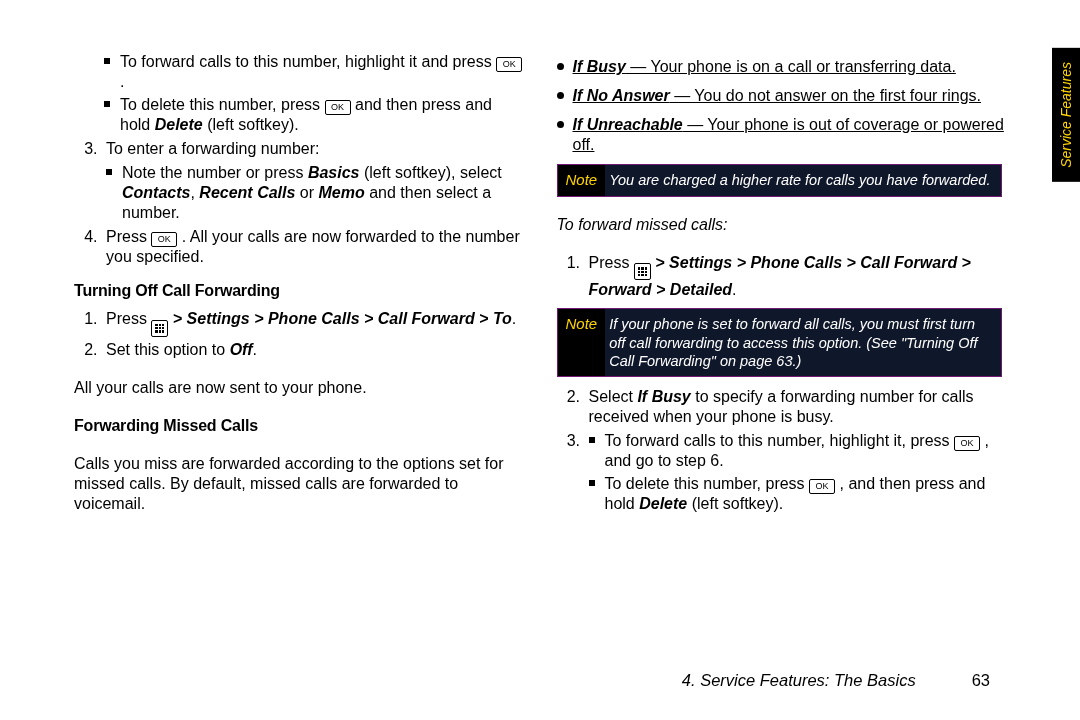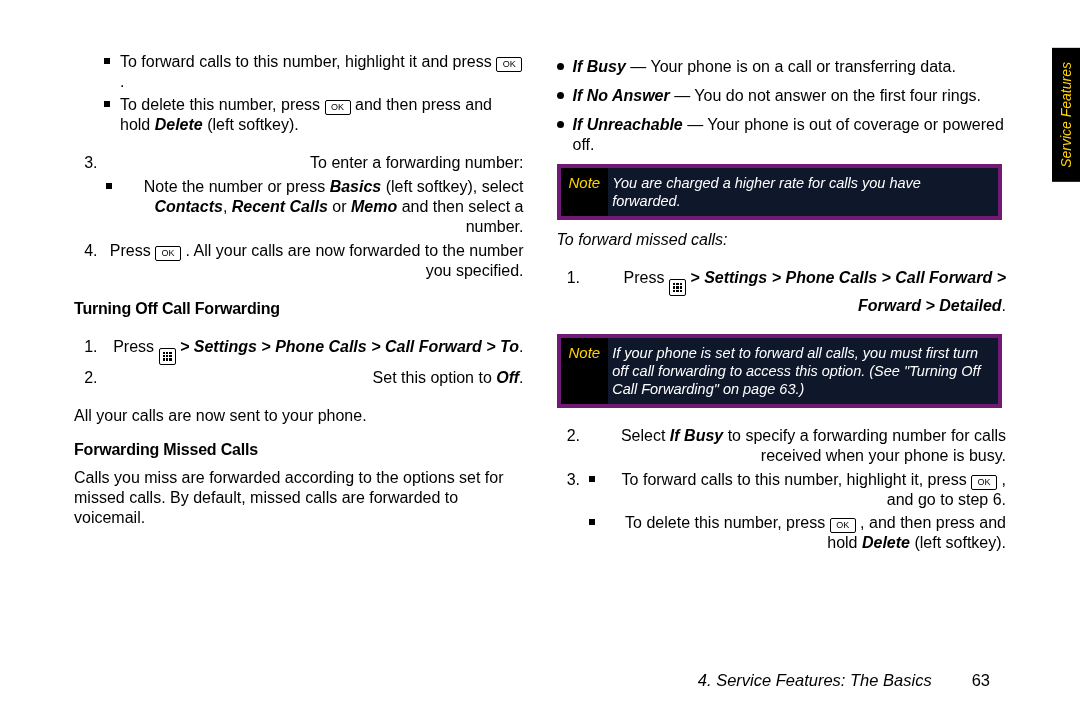--- a/index.html
+++ b/index.html
@@ -22,35 +22,35 @@
   .columns {
     display: flex;
     gap: 33px;
   }
   .col {
     flex: 1 1 0;
     width: 50%;
     font-size: 16px;
     line-height: 1.25;
   }
-  .ol-1 { padding-left: 28px; margin: 18px 0; text-align: right; }
+  .ol-1 { padding-left: 28px; margin: 4px 0; }
   .ol-1 > li { padding-left: 4px; margin: 3px 0; }
   .sq-list { list-style: none; padding-left: 0; margin: 4px 0; }
   .sq-list > li { position: relative; padding-left: 16px; margin: 3px 0; }
   .sq-list > li::before {
     content: "";
     position: absolute;
     left: 0;
     top: 6px;
     width: 6px;
     height: 6px;
     background: #000;
   }
   .dot-list { list-style: none; padding-left: 0; margin: 4px 0; }
-  .dot-list > li { position: relative; padding-left: 16px; margin: 9px 0; }
+  .dot-list > li { position: relative; padding-left: 16px; margin: 9px 0; text-decoration: underline; }
   .dot-list > li::before {
     content: "";
     position: absolute;
     left: 0;
     top: 6px;
     width: 7px;
     height: 7px;
     background: #000;
     border-radius: 50%;
   }
@@ -93,21 +93,21 @@
     height: 9px;
     display: grid;
     grid-template-columns: repeat(3, 1fr);
     grid-template-rows: repeat(3, 1fr);
     gap: 1px;
   }
   .menu-box .grid div { background: #000; }
   .note-row {
     display: flex;
     align-items: stretch;
-    border: 4px solid #701a75;
+    border: 1px solid #701a75;
     margin: 8px 4px 10px 0;
   }
   .note-label {
     background: #000;
     color: #ffd400;
     font-style: italic;
     font-weight: normal;
     padding: 6px 8px;
     font-size: 15px;
     display: flex;
@@ -136,24 +136,24 @@
     border-radius: 0 0 0 0;
   }
   .footer {
     position: absolute;
     right: 90px;
     bottom: 30px;
     font-size: 16.5px;
     font-style: italic;
     display: flex;
     align-items: baseline;
-    gap: 40px;
+    gap: 56px;
   }
   .footer .pg { font-style: normal; }
-  p.plain { margin: 6px 0; }
+  p.plain { margin: 18px 0; }
 </style>
 </head>
 <body>
 
 <div class="page">
   <div class="tab">Service Features</div>
 
   <div class="columns">
 
     <div class="col">

